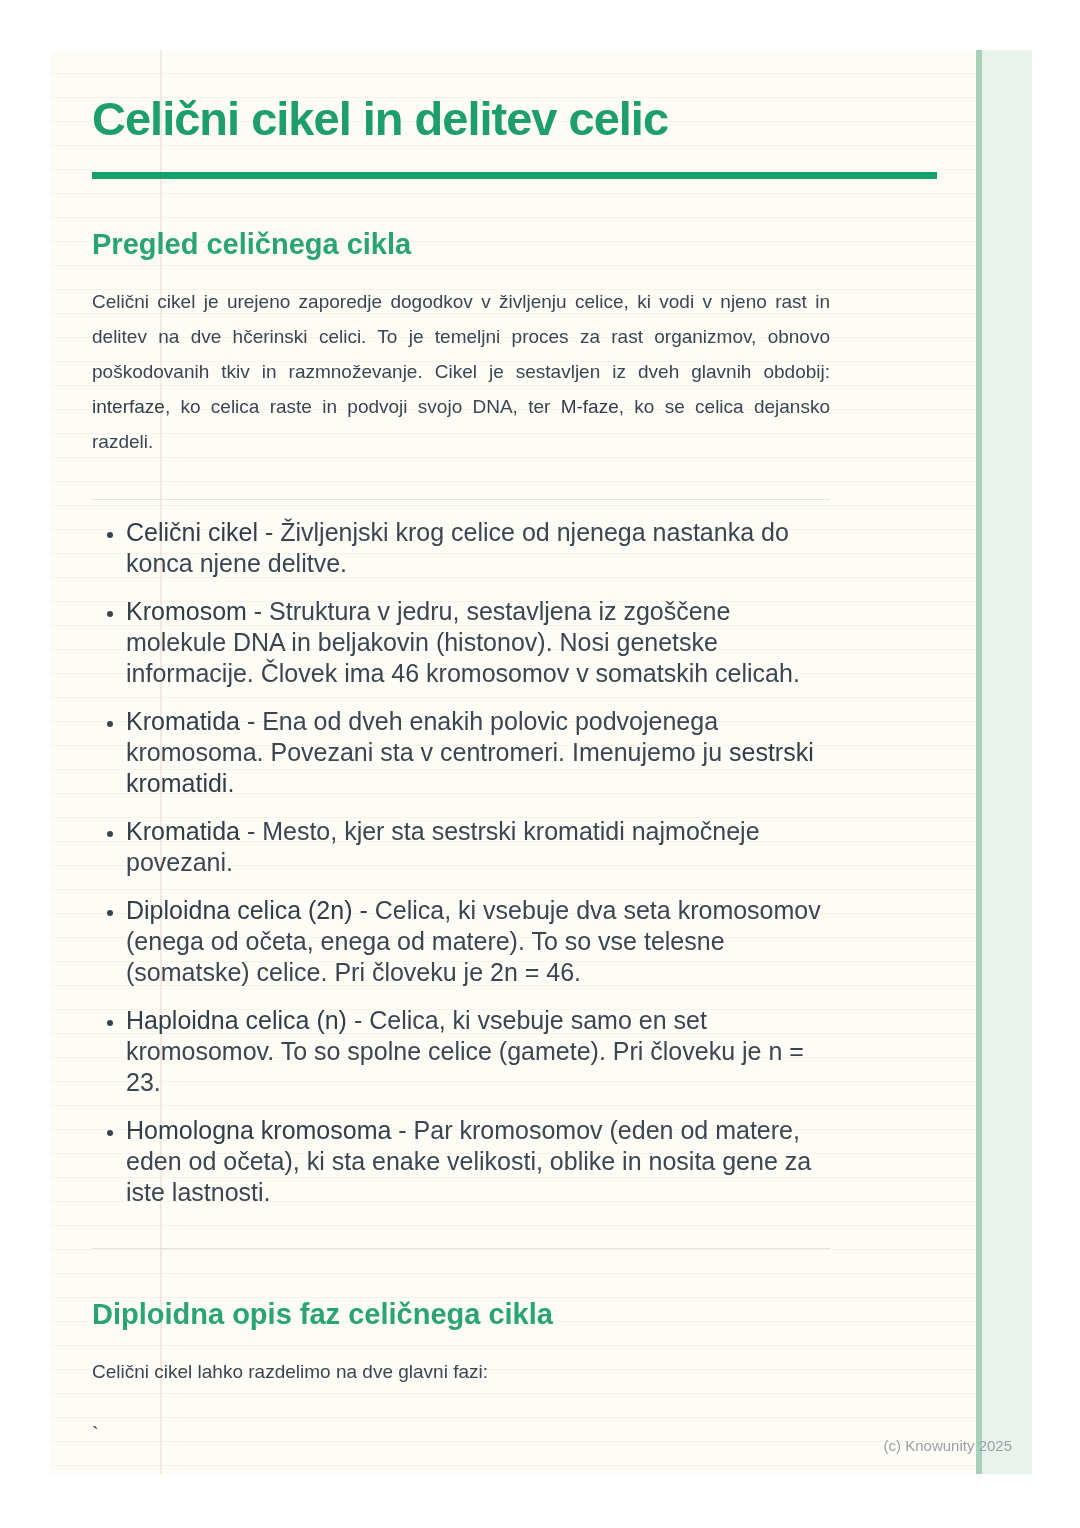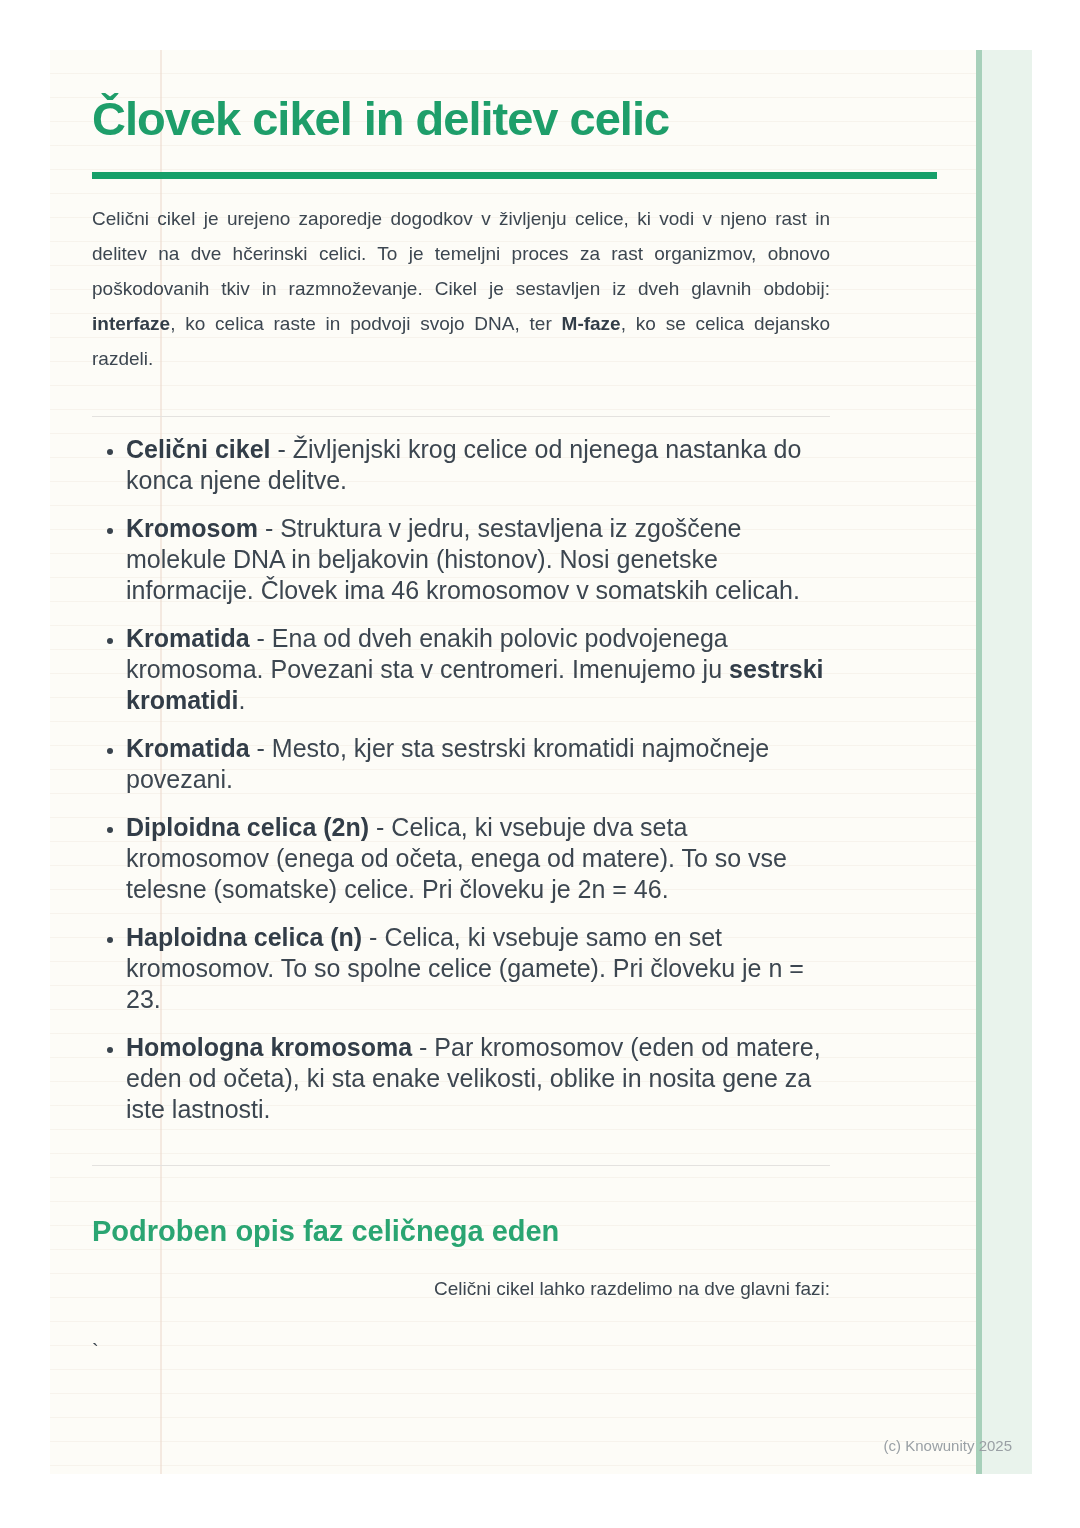--- a/index.html
+++ b/index.html
@@ -73,24 +73,23 @@
     font-size: 29px;
     line-height: 1.2;
     font-weight: bold;
     color: #2aa572;
   }
   p.body {
     margin: 22px 0 0 0;
     font-size: 19px;
     line-height: 35px;
     color: #3c4650;
-    text-align: right;
   }
   p.justify { text-align: justify; }
-  p.body b, li b, strong { font-weight: bold; color: #323d48; }
+  p.body b, li b, strong { font-weight: normal; color: #323d48; }
   hr.divider {
     border: none;
     border-top: 1px solid #e4e2df;
     margin: 40px 0 0 0;
     width: 738px;
   }
   ul.terms {
     margin: 14px 0 0 0;
     padding: 0 0 0 34px;
     list-style: disc outside;
@@ -121,39 +120,40 @@
   }
 </style>
 </head>
 <body>
 
 <div class="page">
   <div class="margin-line"></div>
   <div class="stripe"></div>
 
   <div class="content">
-    <h1 class="title">Človek cikel in delitev celic</h1>
+    <h1 class="title">Celični cikel in delitev celic</h1>
     <div class="title-rule"></div>
 
+    <h2 class="section-heading">Pregled celičnega cikla</h2>
     <p class="body justify" id="overview-paragraph"><span>Celični cikel je urejeno zaporedje dogodkov v življenju celice, ki vodi v njeno rast in delitev na dve hčerinski celici. To je temeljni proces za rast organizmov, obnovo poškodovanih tkiv in razmnoževanje. Cikel je sestavljen iz dveh glavnih obdobij: </span><b>interfaze</b><span>, ko celica raste in podvoji svojo DNA, ter </span><b>M-faze</b><span>, ko se celica dejansko razdeli.</span></p>
 
     <hr class="divider">
 
     <ul class="terms" id="terms-list">
         <li><strong>Celični cikel</strong><span> - Življenjski krog celice od njenega nastanka do konca njene delitve.</span></li>
         <li><strong>Kromosom</strong><span> - Struktura v jedru, sestavljena iz zgoščene molekule DNA in beljakovin (histonov). Nosi genetske informacije. Človek ima 46 kromosomov v somatskih celicah.</span></li>
         <li><strong>Kromatida</strong><span> - Ena od dveh enakih polovic podvojenega kromosoma. Povezani sta v centromeri. Imenujemo ju </span><b>sestrski kromatidi</b><span>.</span></li>
         <li><strong>Kromatida</strong><span> - Mesto, kjer sta sestrski kromatidi najmočneje povezani.</span></li>
         <li><strong>Diploidna celica (2n)</strong><span> - Celica, ki vsebuje dva seta kromosomov (enega od očeta, enega od matere). To so vse telesne (somatske) celice. Pri človeku je 2n = 46.</span></li>
         <li><strong>Haploidna celica (n)</strong><span> - Celica, ki vsebuje samo en set kromosomov. To so spolne celice (gamete). Pri človeku je n = 23.</span></li>
         <li><strong>Homologna kromosoma</strong><span> - Par kromosomov (eden od matere, eden od očeta), ki sta enake velikosti, oblike in nosita gene za iste lastnosti.</span></li>
       </ul>
 
     <hr class="divider">
 
-    <h2 class="section-heading">Podroben opis faz celičnega eden</h2>
+    <h2 class="section-heading">Diploidna opis faz celičnega cikla</h2>
     <p class="body">Celični cikel lahko razdelimo na dve glavni fazi:</p>
 
     <div class="stray">`</div>
   </div>
 
   <div class="footer">(c) Knowunity 2025</div>
 </div>
 
 </body></html>

